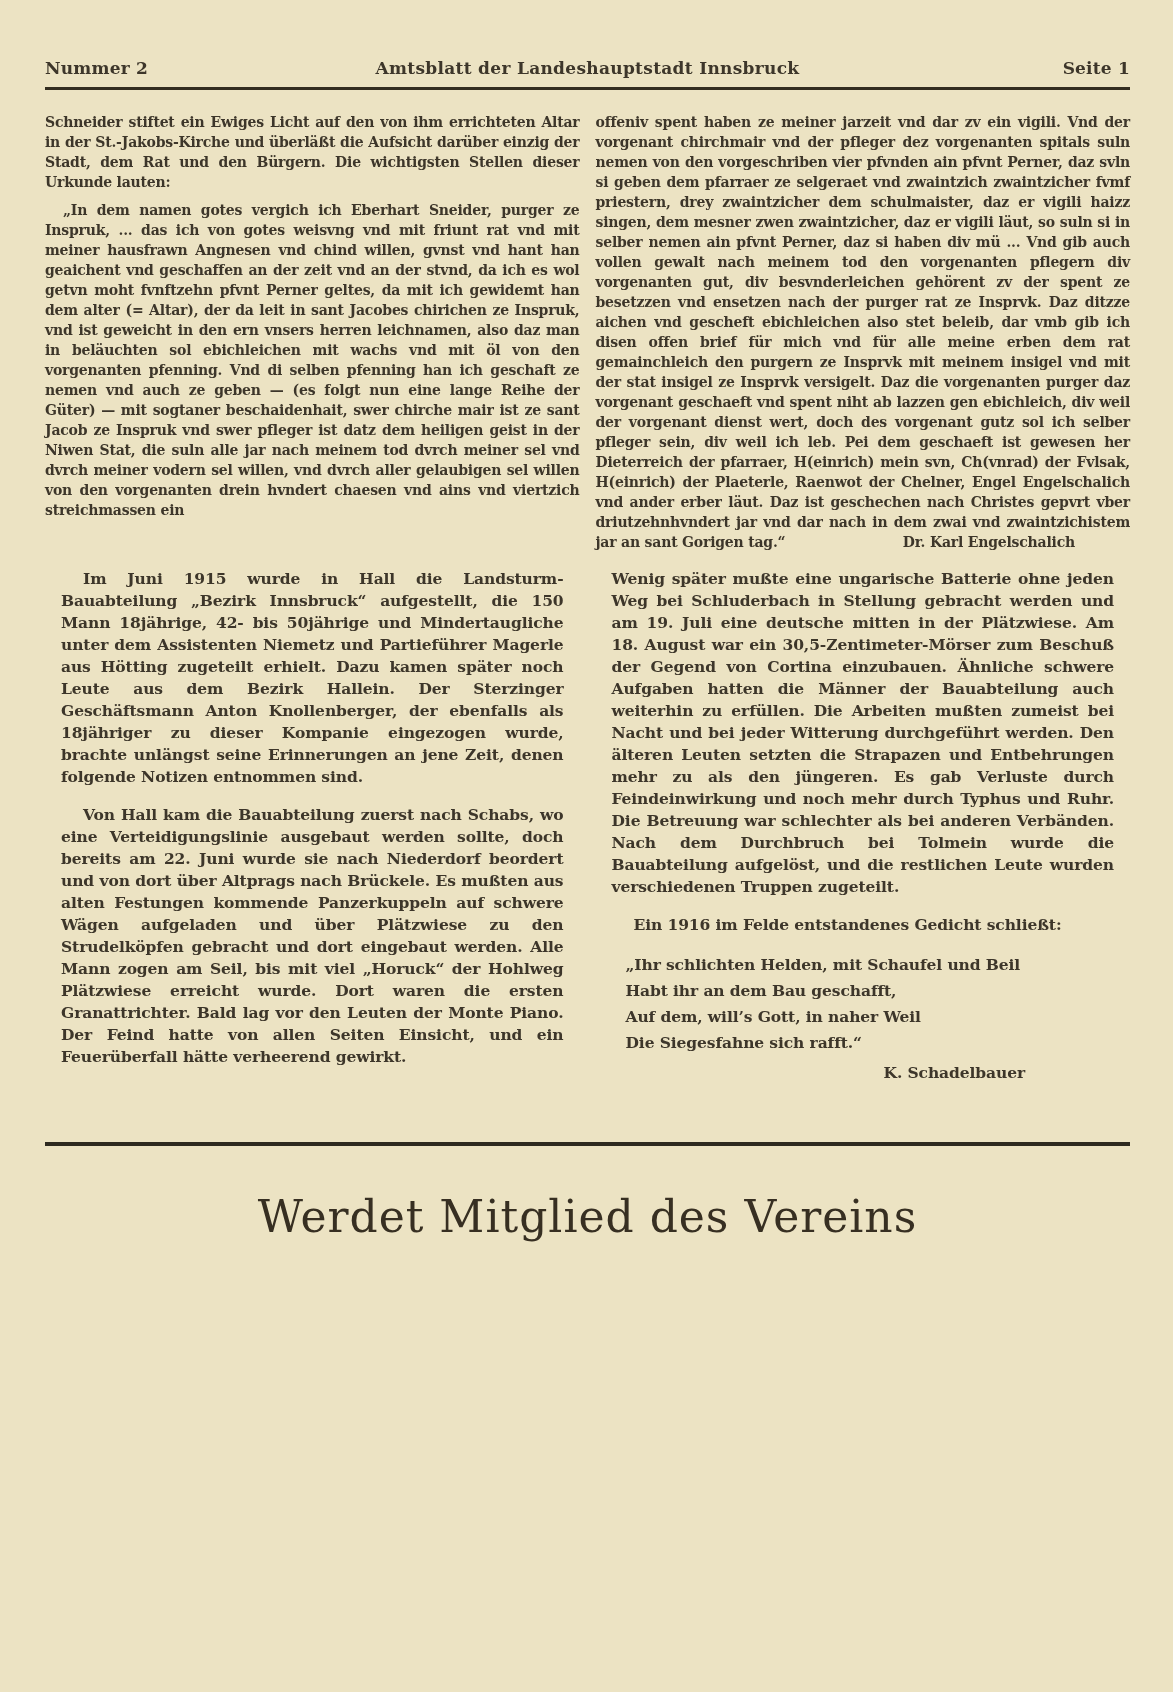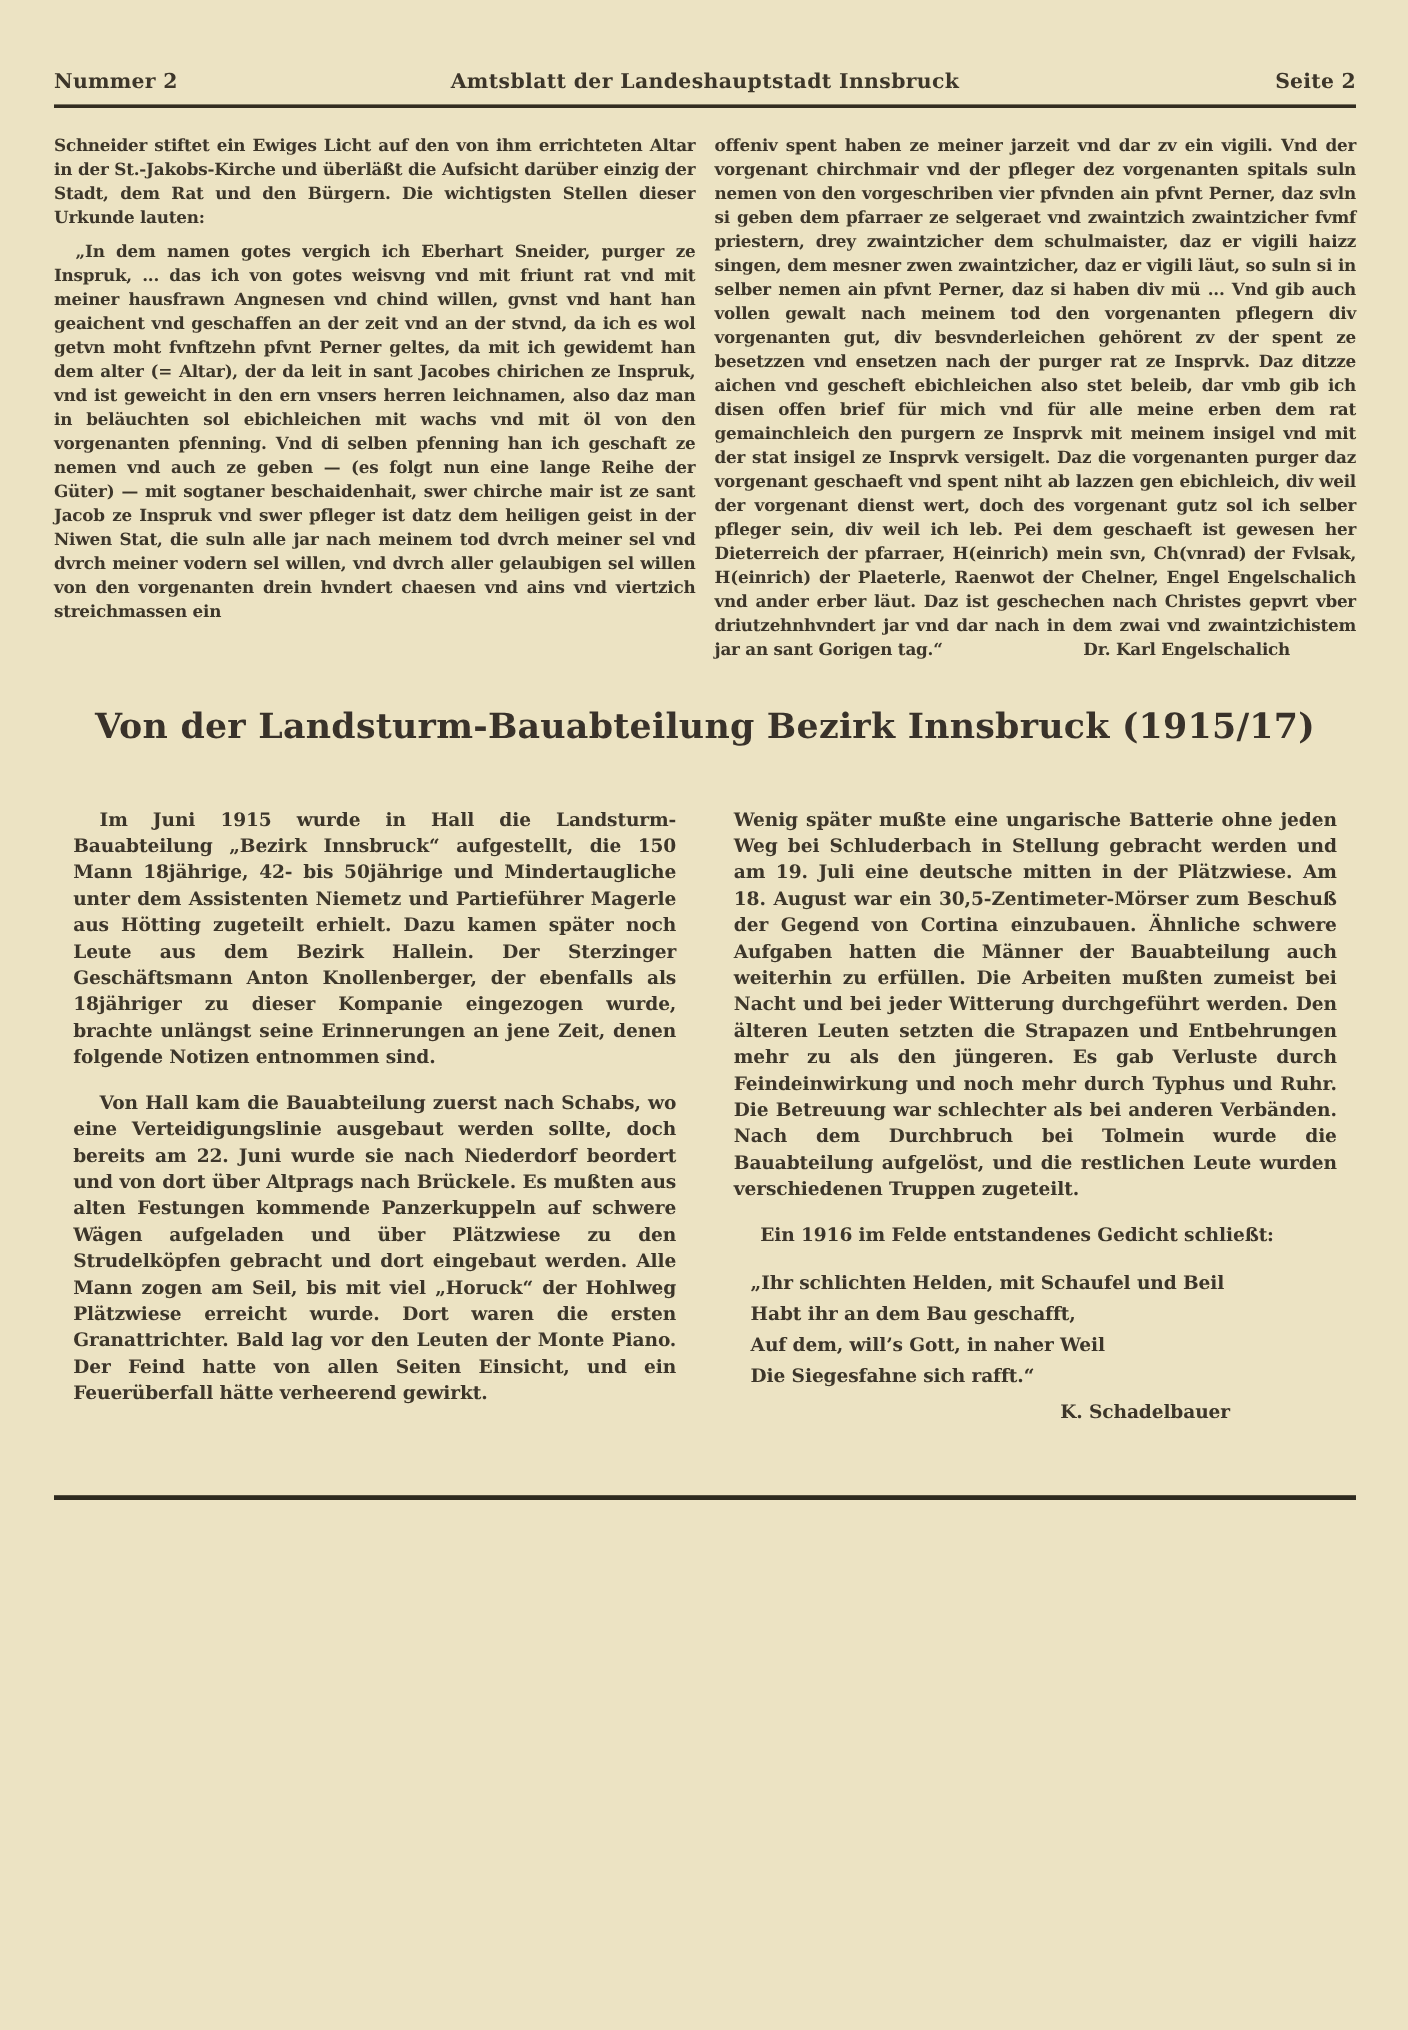--- a/index.html
+++ b/index.html
@@ -80,35 +80,34 @@
   }
 </style>
 </head>
 <body>
 
 <div class="page">
 
   <header class="hdr">
     <span class="h-left">Nummer 2</span>
     <span class="h-center">Amtsblatt der Landeshauptstadt Innsbruck</span>
-    <span class="h-right">Seite 2</span>
+    <span class="h-right">Seite 1</span>
   </header>
 
   <section class="cols sec1 frak">
     <div class="col">
       <p class="noindent">Schneider stiftet ein Ewiges Licht auf den von ihm errichteten Altar in der St.-Jakobs-Kirche und überläßt die Aufsicht darüber einzig der Stadt, dem Rat und den Bürgern. Die wichtigsten Stellen dieser Urkunde lauten:</p>
       <p class="quote">„In dem namen gotes vergich ich Eberhart Sneider, purger ze Inspruk, ... das ich von gotes weisvng vnd mit friunt rat vnd mit meiner hausfrawn Angnesen vnd chind willen, gvnst vnd hant han geaichent vnd geschaffen an der zeit vnd an der stvnd, da ich es wol getvn moht fvnftzehn pfvnt Perner geltes, da mit ich gewidemt han dem alter (= Altar), der da leit in sant Jacobes chirichen ze Inspruk, vnd ist geweicht in den ern vnsers herren leichnamen, also daz man in beläuchten sol ebichleichen mit wachs vnd mit öl von den vorgenanten pfenning. Vnd di selben pfenning han ich geschaft ze nemen vnd auch ze geben — (es folgt nun eine lange Reihe der Güter) — mit sogtaner beschaidenhait, swer chirche mair ist ze sant Jacob ze Inspruk vnd swer pfleger ist datz dem heiligen geist in der Niwen Stat, die suln alle jar nach meinem tod dvrch meiner sel vnd dvrch meiner vodern sel willen, vnd dvrch aller gelaubigen sel willen von den vorgenanten drein hvndert chaesen vnd ains vnd viertzich streichmassen ein</p>
     </div>
     <div class="col">
       <p>offeniv spent haben ze meiner jarzeit vnd dar zv ein vigili. Vnd der vorgenant chirchmair vnd der pfleger dez vorgenanten spitals suln nemen von den vorgeschriben vier pfvnden ain pfvnt Perner, daz svln si geben dem pfarraer ze selgeraet vnd zwaintzich zwaintzicher fvmf priestern, drey zwaintzicher dem schulmaister, daz er vigili haizz singen, dem mesner zwen zwaintzicher, daz er vigili läut, so suln si in selber nemen ain pfvnt Perner, daz si haben div mü ... Vnd gib auch vollen gewalt nach meinem tod den vorgenanten pflegern div vorgenanten gut, div besvnderleichen gehörent zv der spent ze besetzzen vnd ensetzen nach der purger rat ze Insprvk. Daz ditzze aichen vnd gescheft ebichleichen also stet beleib, dar vmb gib ich disen offen brief für mich vnd für alle meine erben dem rat gemainchleich den purgern ze Insprvk mit meinem insigel vnd mit der stat insigel ze Insprvk versigelt. Daz die vorgenanten purger daz vorgenant geschaeft vnd spent niht ab lazzen gen ebichleich, div weil der vorgenant dienst wert, doch des vorgenant gutz sol ich selber pfleger sein, div weil ich leb. Pei dem geschaeft ist gewesen her Dieterreich der pfarraer, H(einrich) mein svn, Ch(vnrad) der Fvlsak, H(einrich) der Plaeterle, Raenwot der Chelner, Engel Engelschalich vnd ander erber läut. Daz ist geschechen nach Christes gepvrt vber driutzehnhvndert jar vnd dar nach in dem zwai vnd zwaintzichistem jar an sant Gorigen tag.“</p>
       <div class="sigline">Dr. Karl Engelschalich</div>
     </div>
   </section>
 
-  <h1 class="headline">Von der Landsturm-Bauabteilung Bezirk Innsbruck (1915/17)</h1>
 
   <section class="cols sec2 frak">
     <div class="col">
       <p class="ind">Im Juni 1915 wurde in Hall die Landsturm-Bauabteilung „Bezirk Innsbruck“ aufgestellt, die 150 Mann 18jährige, 42- bis 50jährige und Mindertaugliche unter dem Assistenten Niemetz und Partieführer Magerle aus Hötting zugeteilt erhielt. Dazu kamen später noch Leute aus dem Bezirk Hallein. Der Sterzinger Geschäftsmann Anton Knollenberger, der ebenfalls als 18jähriger zu dieser Kompanie eingezogen wurde, brachte unlängst seine Erinnerungen an jene Zeit, denen folgende Notizen entnommen sind.</p>
       <p class="ind">Von Hall kam die Bauabteilung zuerst nach Schabs, wo eine Verteidigungslinie ausgebaut werden sollte, doch bereits am 22. Juni wurde sie nach Niederdorf beordert und von dort über Altprags nach Brückele. Es mußten aus alten Festungen kommende Panzerkuppeln auf schwere Wägen aufgeladen und über Plätzwiese zu den Strudelköpfen gebracht und dort eingebaut werden. Alle Mann zogen am Seil, bis mit viel „Horuck“ der Hohlweg Plätzwiese erreicht wurde. Dort waren die ersten Granattrichter. Bald lag vor den Leuten der Monte Piano. Der Feind hatte von allen Seiten Einsicht, und ein Feuerüberfall hätte verheerend gewirkt.</p>
     </div>
     <div class="col">
       <p>Wenig später mußte eine ungarische Batterie ohne jeden Weg bei Schluderbach in Stellung gebracht werden und am 19. Juli eine deutsche mitten in der Plätzwiese. Am 18. August war ein 30,5-Zentimeter-Mörser zum Beschuß der Gegend von Cortina einzubauen. Ähnliche schwere Aufgaben hatten die Männer der Bauabteilung auch weiterhin zu erfüllen. Die Arbeiten mußten zumeist bei Nacht und bei jeder Witterung durchgeführt werden. Den älteren Leuten setzten die Strapazen und Entbehrungen mehr zu als den jüngeren. Es gab Verluste durch Feindeinwirkung und noch mehr durch Typhus und Ruhr. Die Betreuung war schlechter als bei anderen Verbänden. Nach dem Durchbruch bei Tolmein wurde die Bauabteilung aufgelöst, und die restlichen Leute wurden verschiedenen Truppen zugeteilt.</p>
       <p class="ind poemintro">Ein 1916 im Felde entstandenes Gedicht schließt:</p>
       <div class="poem">

